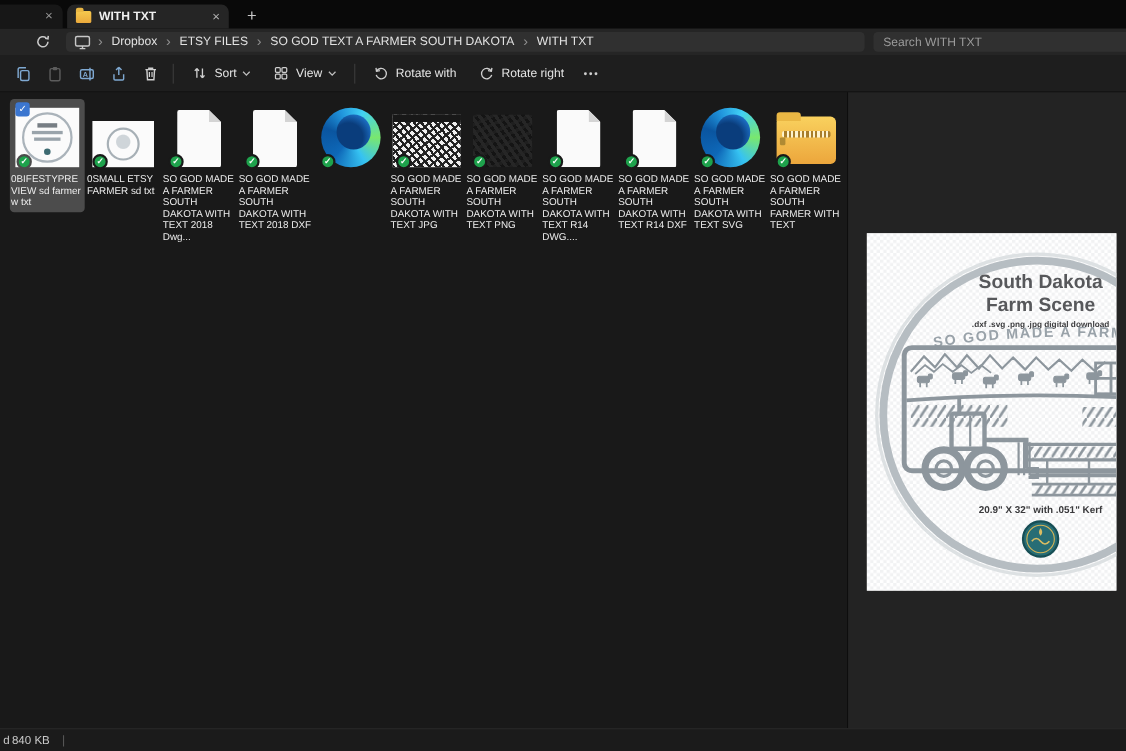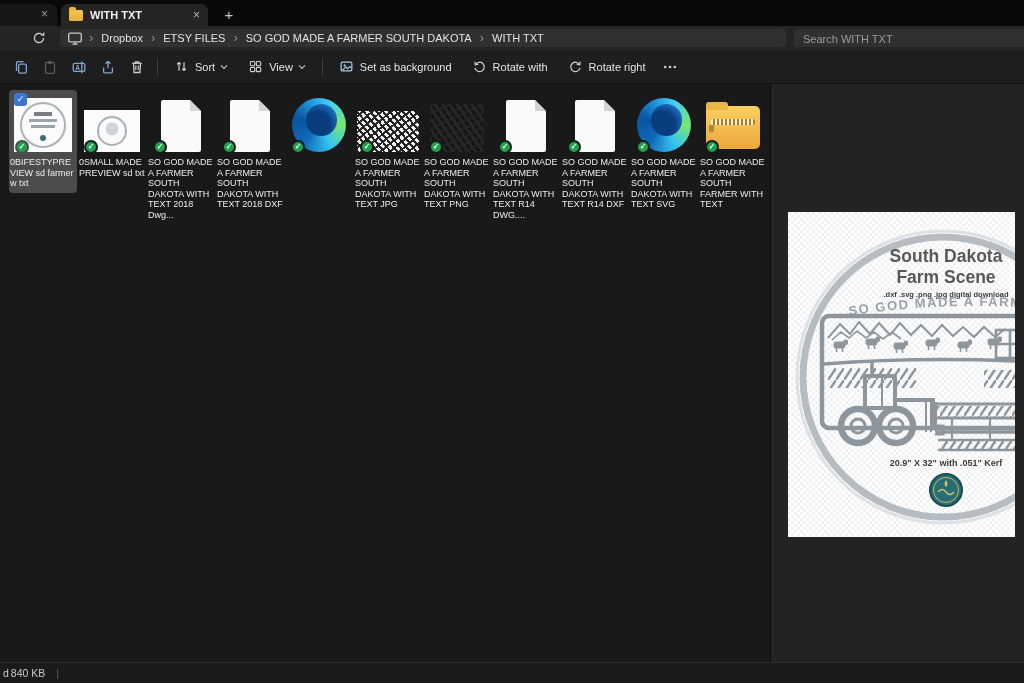--- a/index.html
+++ b/index.html
@@ -126,21 +126,21 @@
       <svg width="16" height="15" viewBox="0 0 16 15" style="flex:0 0 auto">
         <rect x="1.7" y="2.2" width="12.6" height="8.6" rx="1.4" fill="none" stroke="#c8c8c8" stroke-width="1.3"></rect>
         <line x1="8" y1="10.8" x2="8" y2="13" stroke="#c8c8c8" stroke-width="1.3"></line>
         <line x1="5.4" y1="13.2" x2="10.6" y2="13.2" stroke="#c8c8c8" stroke-width="1.3"></line>
       </svg>
     <span class="bc-chev">›</span>
         <span class="bc-item">Dropbox</span>
         <span class="bc-chev">›</span>
         <span class="bc-item">ETSY FILES</span>
         <span class="bc-chev">›</span>
-        <span class="bc-item">SO GOD MADE A FARMER SOUTH DAKOTA</span>
+        <span class="bc-item">SO GOD TEXT A FARMER SOUTH DAKOTA</span>
         <span class="bc-chev">›</span>
         <span class="bc-item">WITH TXT</span>
       </div>
     <div class="search-field">
       <input class="search" value="" placeholder="Search WITH TXT" style="">
     </div>
   </div>
 
   <div class="toolbar">
     <button class="tb-ic">
@@ -193,28 +193,20 @@
         <rect x="8.9" y="2.6" width="4.6" height="4.6" rx="1" fill="none" stroke="#cfcfcf" stroke-width="1.2"></rect>
         <rect x="2.6" y="8.9" width="4.6" height="4.6" rx="1" fill="none" stroke="#cfcfcf" stroke-width="1.2"></rect>
         <rect x="8.9" y="8.9" width="4.6" height="4.6" rx="1" fill="none" stroke="#cfcfcf" stroke-width="1.2"></rect>
       </svg>
       <span>View</span>
       <svg class="chev" width="8" height="6" viewBox="0 0 8 6">
         <path d="M1 1.3l3 3 3-3" fill="none" stroke="#bdbdbd" stroke-width="1.2"></path>
       </svg>
     </button>
     <div class="tb-sep"></div>
-    <button class="tb-btn">
-      <svg width="15" height="15" viewBox="0 0 16 16">
-        <rect x="2.3" y="3.3" width="11.4" height="9.4" rx="1.4" fill="none" stroke="#a9c7e2" stroke-width="1.3"></rect>
-        <circle cx="6" cy="6.8" r="1.1" fill="#a9c7e2"></circle>
-        <path d="M3.8 11.8l3.4-3.4 2 2 2.4-2.4 1.7 1.7" fill="none" stroke="#a9c7e2" stroke-width="1.2"></path>
-      </svg>
-      <span>Set as background</span>
-    </button>
     <button class="tb-btn">
       <svg width="15" height="15" viewBox="0 0 16 16">
         <path d="M3.6 6.2a5 5 0 1 1-.4 3.4" fill="none" stroke="#cfcfcf" stroke-width="1.3"></path>
         <path d="M3 2.8l.5 3.4 3.3-.6" fill="none" stroke="#cfcfcf" stroke-width="1.3"></path>
       </svg>
       <span>Rotate with</span>
     </button>
     <button class="tb-btn">
       <svg width="15" height="15" viewBox="0 0 16 16">
         <path d="M12.4 6.2a5 5 0 1 0 .4 3.4" fill="none" stroke="#cfcfcf" stroke-width="1.3"></path>
@@ -248,21 +240,21 @@
     <div class="fname">0BIFESTYPREVIEW sd farmer w txt</div>
   </div>
       <div class="file-item">
 
     <div class="icon-slot">
           <div class="thumb-sm">
             <div class="tcirc2"></div>
           </div>
       <div class="badge">✓</div>
     </div>
-    <div class="fname">0SMALL MADE PREVIEW sd txt</div>
+    <div class="fname">0SMALL ETSY FARMER sd txt</div>
   </div>
       <div class="file-item">
 
     <div class="icon-slot">
           <div class="doc">
             <i class="fold"></i>
           </div>
       <div class="badge">✓</div>
     </div>
     <div class="fname">SO GOD MADE A FARMER SOUTH DAKOTA WITH TEXT 2018 Dwg...</div>

